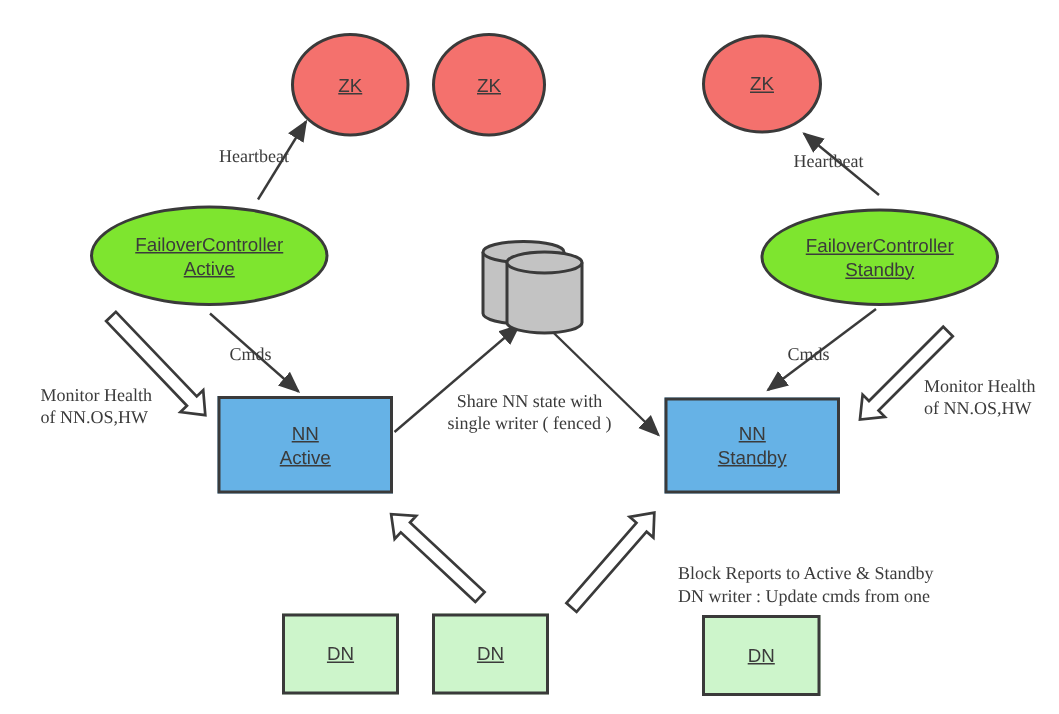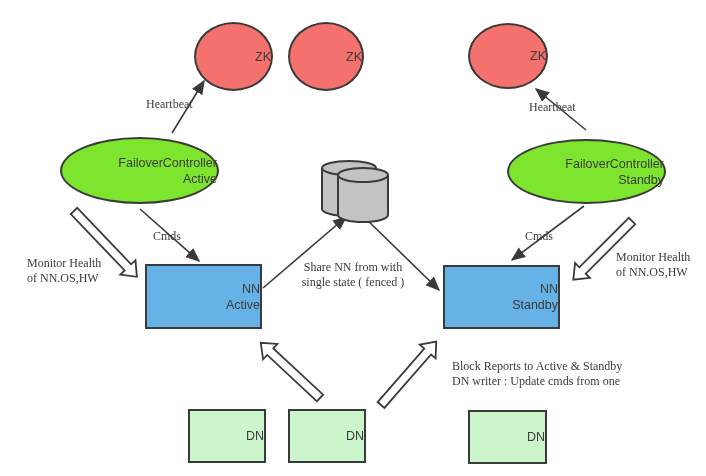--- a/index.html
+++ b/index.html
@@ -3,23 +3,23 @@
 <meta charset="utf-8">
 <style>
   :root{
     --zk-fill:#f4716d; --fc-fill:#7ee52f; --nn-fill:#66b2e6; --dn-fill:#cdf5cb;
     --cylinder-fill:#c3c3c3; --stroke:#3a3a3a; --text:#3b3b3b; --background:#ffffff;
   }
   html,body{margin:0;padding:0;}
   body{background:#fff;font-family:"Liberation Sans","DejaVu Sans",sans-serif;}
   .canvas{position:relative;width:706px;height:476px;background:var(--background);overflow:hidden;}
   .svg-layer{position:absolute;left:0;top:0;width:706px;height:476px;}
-  .node{position:absolute;display:flex;flex-direction:column;align-items:flex-end;justify-content:center;
+  .node{position:absolute;display:flex;flex-direction:column;align-items:center;justify-content:center;
         box-sizing:border-box;border:2px solid var(--stroke);color:var(--text);
-        font-size:12.5px;line-height:16px;text-align:center;}
+        font-size:12.5px;line-height:16px;text-align:center;text-decoration:underline;}
   .ellipse{border-radius:50%;}
   .zk{background:var(--zk-fill);}
   .fc{background:var(--fc-fill);}
   .nn{background:var(--nn-fill);}
   .dn{background:var(--dn-fill);}
   .lbl{position:absolute;color:var(--text);font-size:12px;line-height:15px;white-space:nowrap;font-family:Liberation Serif, serif;}
   .lbl.center{text-align:center;}
 </style>
 </head>
 <body>
@@ -99,22 +99,22 @@
   <div class="lbl" style="left:27px;top:256px;">
     <div>Monitor Health</div>
     <div>of NN.OS,HW</div>
   </div>
   <div class="lbl" style="left:616px;top:250px;">
     <div>Monitor Health</div>
     <div>of NN.OS,HW</div>
   </div>
 
   <div class="lbl center" style="left:288px;top:260px;width:130px;">
-    <div>Share NN from with</div>
-    <div>single state ( fenced )</div>
+    <div>Share NN state with</div>
+    <div>single writer ( fenced )</div>
   </div>
 
-  <div class="lbl" style="left:452px;top:359px;">
+  <div class="lbl" style="left:452px;top:375px;">
     <div>Block Reports to Active &amp; Standby</div>
     <div>DN writer : Update cmds from one</div>
   </div>
 
 </div>
 
 </body></html>

